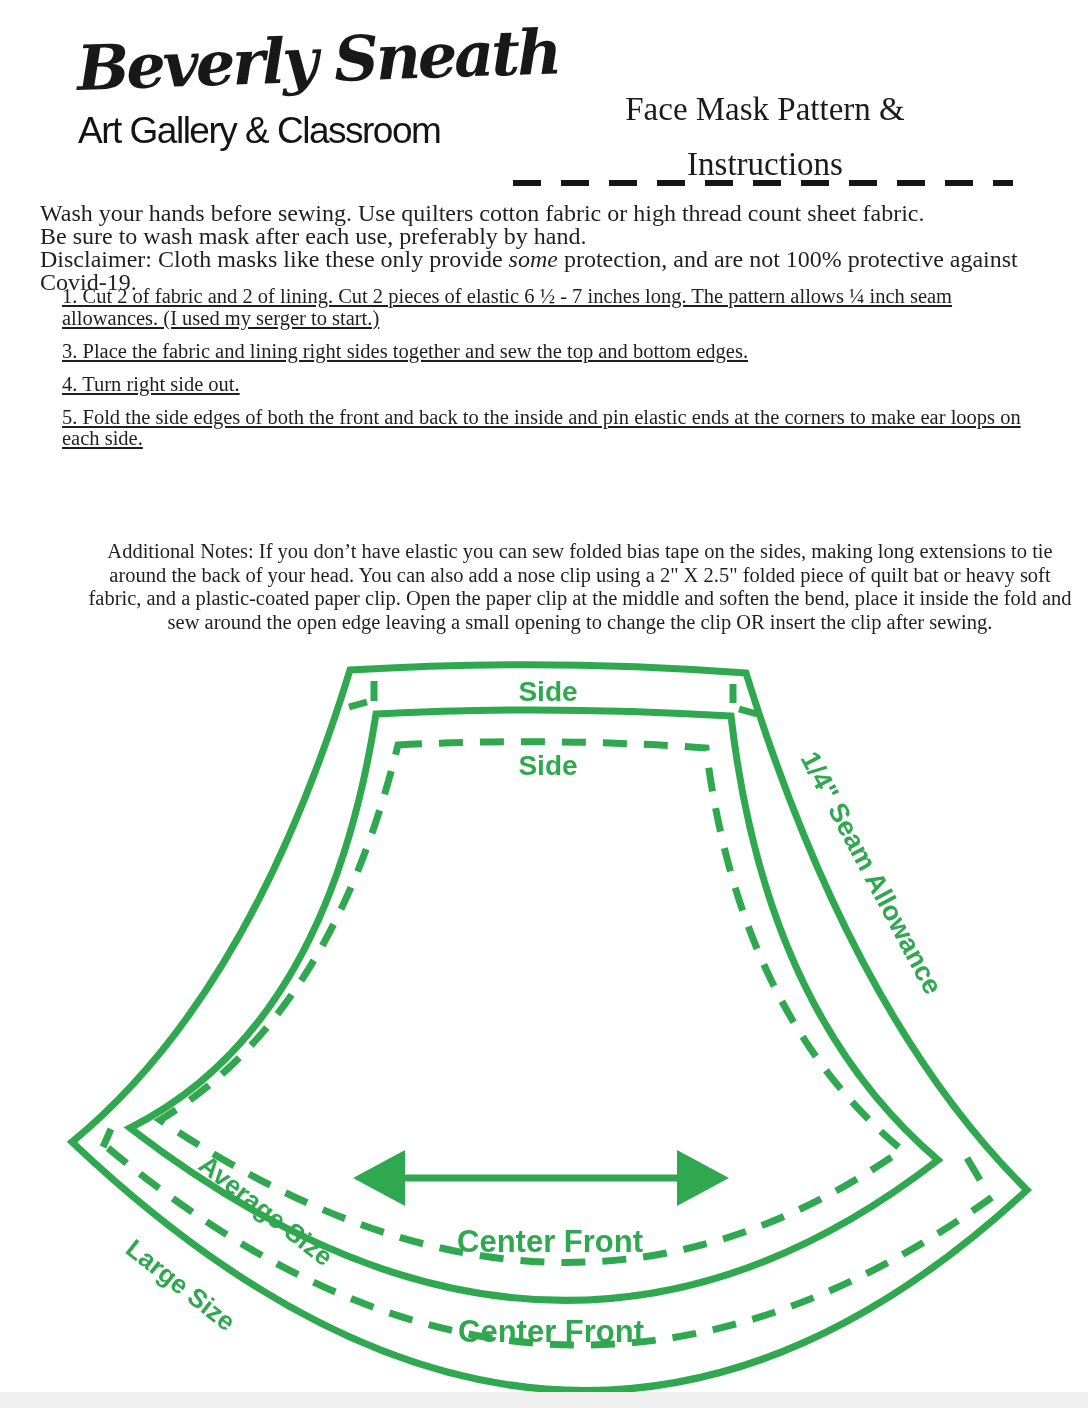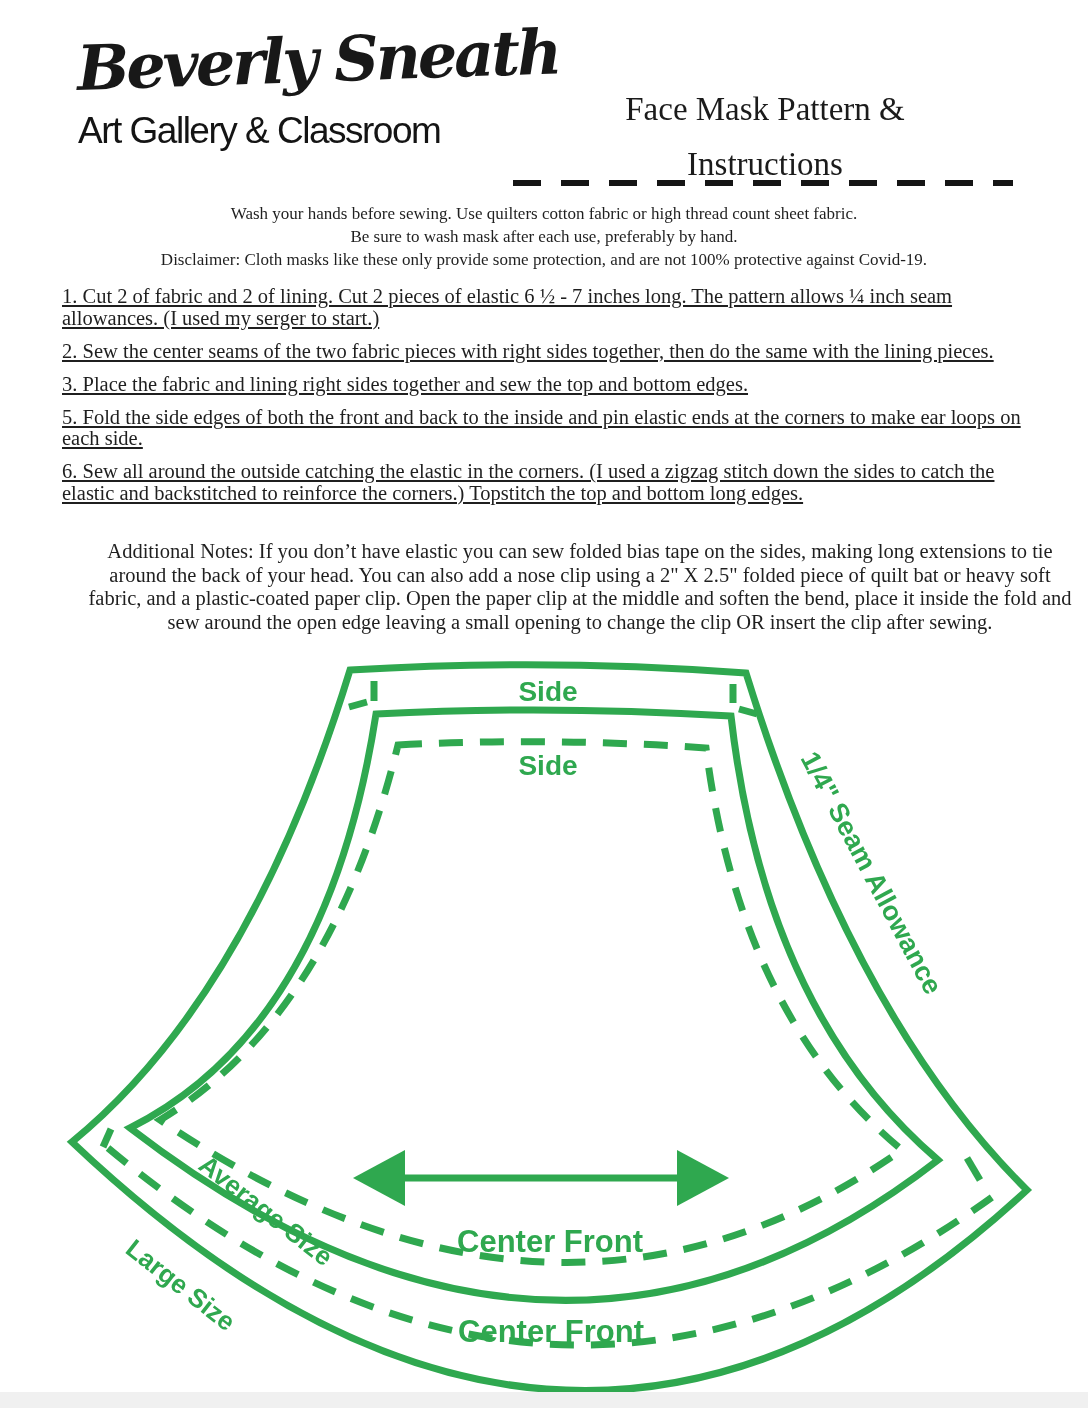--- a/index.html
+++ b/index.html
@@ -22,24 +22,24 @@
   .doc-title {
     position:absolute; left:515px; top:58px; width:500px; text-align:center;
     font-size:33px; line-height:55px; color:#1b1b1b;margin-top:24px;
   }
   .title-underline {
     position:absolute; left:513px; top:180px; width:500px; height:6px;
     background:repeating-linear-gradient(90deg,#151515 0 28px,transparent 28px 48px);
   }
   
   .intro {
-    position:absolute; left:40px; top:202px; width:1008px; text-align:center;
-    font-size:17px; line-height:23px; color:#1f1f1f;
+    position:absolute; left:40px; top:202px; width:1008px; 
+    font-size:24px; line-height:23px; color:#1f1f1f;
   }
-  .intro .italic { }
+  .intro .italic { font-style:italic; }
   .steps { position:absolute; left:62px; top:286px; width:978px; }
   .steps p { margin:0 0 11.5px 0; font-size:20.5px; line-height:21.5px; color:#1f1f1f;text-decoration:underline; }
   .notes {
     position:absolute; left:51px; top:540px; width:986px; text-align:center;
     font-size:20.5px; line-height:23.5px; color:#1f1f1f;margin-left:36px;
   }
   
   .diagram { position:absolute; left:0; top:645px; width:980px; height:763px; }
   .diagram svg { display:block; }
   .svg-label {
@@ -67,24 +67,23 @@
   <div class="title-underline"></div>
 
   <div class="intro">
     <div>Wash your hands before sewing. Use quilters cotton fabric or high thread count sheet fabric.</div>
     <div>Be sure to wash mask after each use, preferably by hand.</div>
     <div><span>Disclaimer: Cloth masks like these only provide </span><span class="italic">some</span><span> protection, and are not 100% protective against Covid-19.</span></div>
   </div>
 
   <div class="steps">
     <p>1.  Cut 2 of fabric and 2 of lining.  Cut 2 pieces of elastic 6 ½ - 7 inches long. The pattern allows ¼ inch seam allowances. (I used my serger to start.)</p>
-    <p>2. Sew the center seams of the two fabric pieces with right sides together, then do the same with the lining pieces.</p>
     <p>3. Place the fabric and lining right sides together and sew the top and bottom edges.</p>
+    <p>4. Turn right side out.</p>
     <p>5. Fold the side edges of both the front and back to the inside and pin elastic ends at the corners to make ear loops on each side.</p>
-    <p>6. Sew all around the outside catching the elastic in the corners. (I used a zigzag stitch down the sides to catch the elastic and backstitched to reinforce the corners.) Topstitch the top and bottom long edges.</p>
   </div>
 
   <div class="notes">Additional Notes: If you don’t have elastic you can sew folded bias tape on the sides, making long extensions to tie around the back of your head. You can also add a nose clip using a 2" X 2.5" folded piece of quilt bat or heavy soft fabric, and a plastic-coated paper clip. Open the paper clip at the middle and soften the bend, place it inside the fold and sew around the open edge leaving a small opening to change the clip OR insert the clip after sewing.</div>
 
   <div class="diagram">
     <svg width="1088" height="763" viewBox="0 645 1088 763" xmlns="http://www.w3.org/2000/svg">
       <g fill="none" stroke="#2fa84f" stroke-width="7" stroke-linecap="butt" stroke-linejoin="miter">
 
         <path d="M 350,670 Q 548,658 746,673 Q 853,1018 1027,1190 Q 570,1614 72,1142 Q 250,996 350,670 Z"></path>
 

